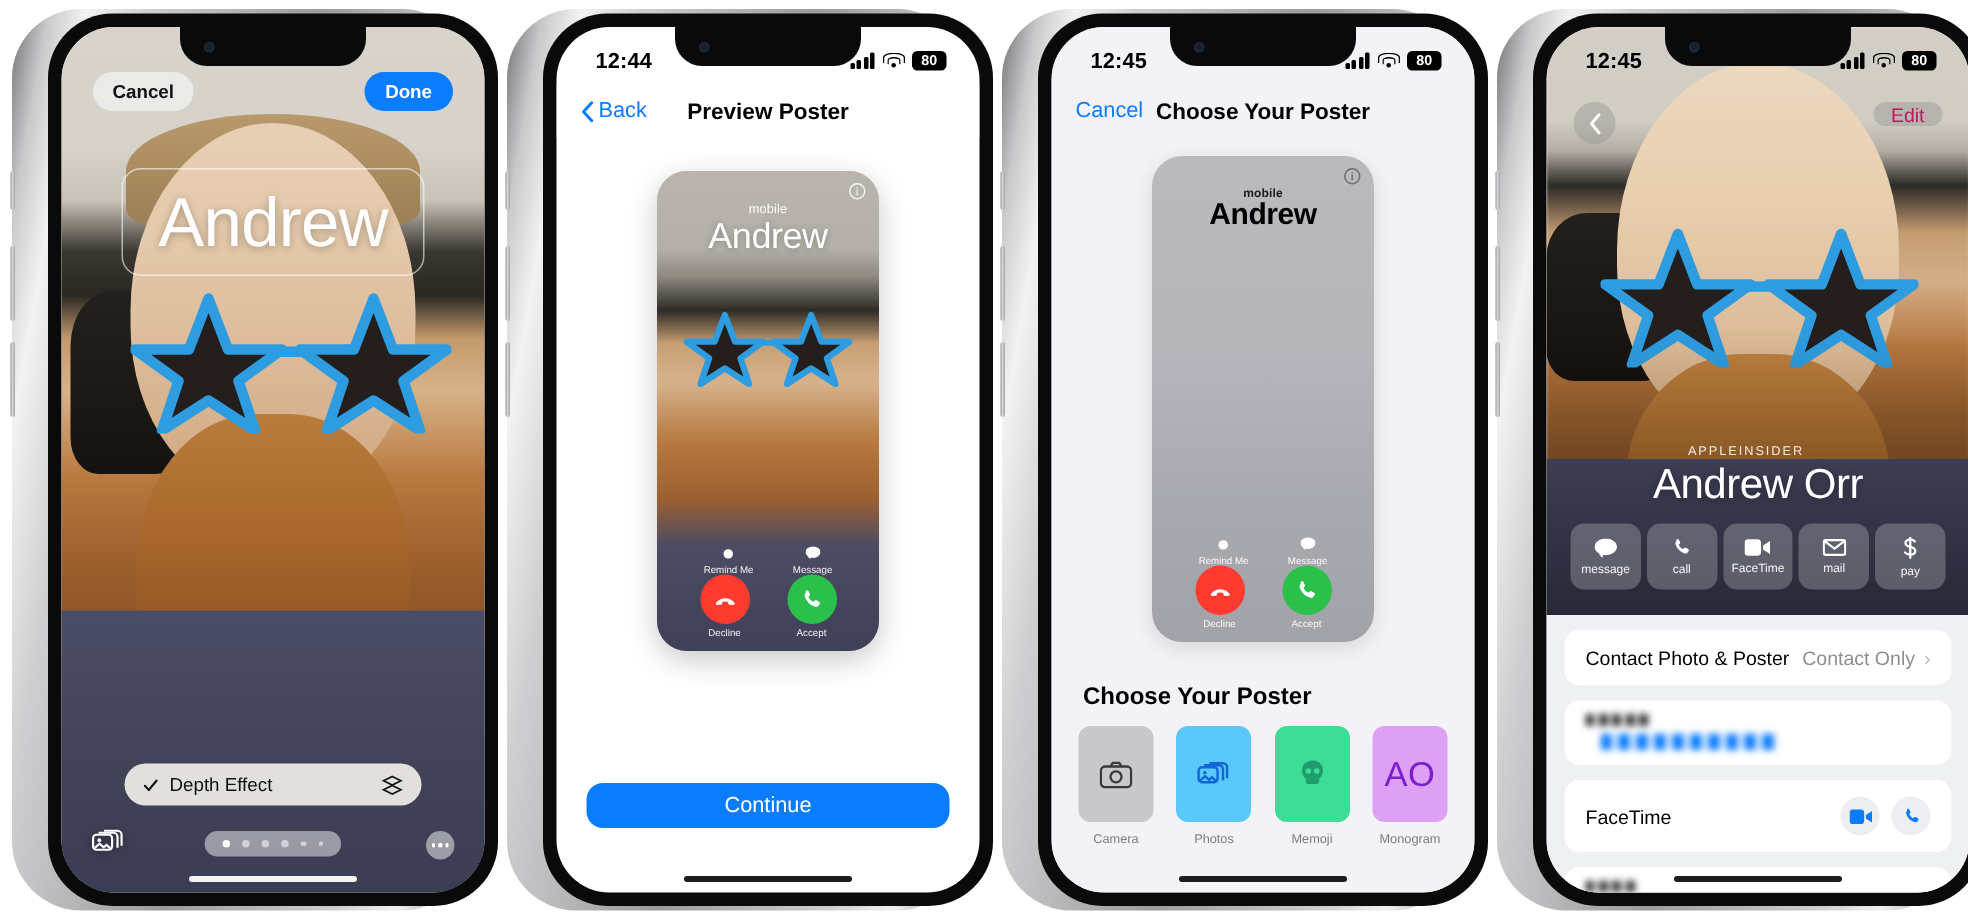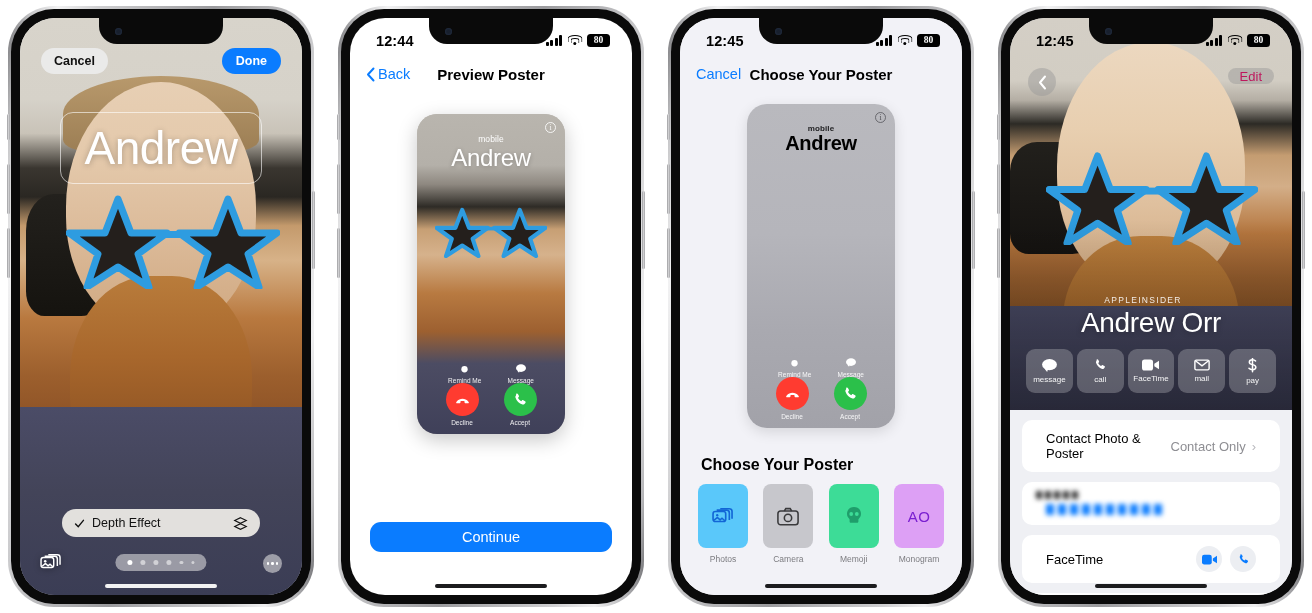--- a/index.html
+++ b/index.html
@@ -26,20 +26,21 @@
     border-radius: 46px;
     background: linear-gradient(100deg,#6d6d70 0%,#c9c9cb 6%,#f2f2f3 12%,#cfcfd1 22%,#9a9a9d 50%,#cfcfd1 78%,#f0f0f1 88%,#b6b6b9 95%,#5f5f62 100%);
     padding: 3px;
     flex: 0 0 auto;
   }
   .phone .bezel {
     width: 100%; height: 100%;
     border-radius: 43px;
     background: #0a0a0a;
     padding: 9px;
+    margin-left: 21px;
   }
   .screen {
     position: relative;
     width: 100%; height: 100%;
     border-radius: 35px;
     overflow: hidden;
     background: #fff;
   }
   
   .btn-side { position: absolute; background: linear-gradient(90deg,#8d8d90,#d8d8da 40%,#a3a3a6); border-radius: 2px; }
@@ -70,21 +71,21 @@
   .home-bar.light { background: #f3f3f3; }
 
   
   .statusbar {
     position: absolute; top: 0; left: 0; right: 0; height: 38px;
     display: flex; align-items: center; justify-content: space-between;
     padding: 7px 22px 0 26px;
     font-size: 14.5px; font-weight: bold; letter-spacing: .1px;
     z-index: 30;
   }
-  .statusbar .st-right { display: flex; align-items: center; gap: 5px; font-family: Liberation Serif, serif; }
+  .statusbar .st-right { display: flex; align-items: center; gap: 5px; }
   .bars { display: flex; align-items: flex-end; gap: 1.5px; height: 11px; }
   .bars i { width: 3px; background: currentColor; border-radius: 1px; display:block; }
   .bars i:nth-child(1){height:4px} .bars i:nth-child(2){height:6px}
   .bars i:nth-child(3){height:8.5px} .bars i:nth-child(4){height:11px}
   .wifi { width: 15px; height: 11px; position: relative; }
   .wifi span { position: absolute; left: 50%; transform: translateX(-50%); border: 1.7px solid currentColor; border-bottom: none; border-radius: 50% 50% 0 0; }
   .wifi span:nth-child(1){ width:15px; height:7px; top:0 }
   .wifi span:nth-child(2){ width:9px; height:4.5px; top:3.2px }
   .wifi span:nth-child(3){ width:3.4px; height:3.4px; top:6.6px; border-radius:50%; border:none; background: currentColor }
   .batt {
@@ -267,21 +268,21 @@
   .p3-grid {
     position: absolute; top: 466px; left: 18px; right: 18px;
     display: flex; justify-content: space-between;
   }
   .p3-tile { display: flex; flex-direction: column; align-items: center; gap: 6px; }
   .p3-thumb {
     width: 50px; height: 64px; border-radius: 8px;
     display: flex; align-items: center; justify-content: center;
   }
   .p3-lbl { font-size: 8.5px; color: #7c7c80; }
-  .mono-txt { font-size: 15px; font-weight: normal; color: #7a1fd0; letter-spacing: .4px; }
+  .mono-txt { font-size: 23px; font-weight: normal; color: #7a1fd0; letter-spacing: .4px; }
 
   
   .p4-hero { position: absolute; top: 0; left: 0; right: 0; height: 392px; overflow: hidden; }
   .p4-photo {
     position: absolute; inset: 0;
     background: linear-gradient(#d4cfc6 0%, #d2cdc3 16%, #b4aea4 21%, #2c2a25 27%,
       #c49c71 35%, #d3ae88 43%, #b5763e 55%, #99602f 66%, #8a5527 74%,
       #4a4a62 80%, #3f4059 100%);
     filter: blur(0.6px);
   }
@@ -331,21 +332,21 @@
   .p4-act {
     flex: 1; height: 44px; border-radius: 9px;
     background: rgba(235,235,235,.26);
     display: flex; flex-direction: column; align-items: center; justify-content: center; gap: 3px;
     color: #fff;
   }
   .p4-act .lbl { font-size: 8px; color: rgba(255,255,255,.94); }
   .p4-list { position: absolute; top: 392px; left: 0; right: 0; bottom: 0; background: #eff0f4; padding: 0 12px; }
   .p4-row {
     background: #fff; border-radius: 10px; margin-top: 10px;
-    padding: 11px 24px; display: flex; align-items: center;
+    padding: 11px 14px; display: flex; align-items: center;
   }
   .p4-row .k { font-size: 13px; color: #000; flex: 1; }
   .p4-row .v { font-size: 13px; color: #8e8e93; }
   .p4-row .chev { color: #b9b9be; font-size: 13px; margin-left: 6px; }
   .p4-row.stack { display: block; padding: 9px 14px 10px; }
   .blur-line { filter: blur(2.4px); }
   .bl-lbl { height: 8px; width: 42px; background: #2a2a2a; border-radius: 1px; margin-bottom: 5px;
     -webkit-mask-image: repeating-linear-gradient(90deg,#000 0 6px,transparent 6px 9px);
     mask-image: repeating-linear-gradient(90deg,#000 0 6px,transparent 6px 9px); }
   .bl-val { height: 11px; width: 120px; background: #0a7cff; border-radius: 1px; margin-left: 10px;
@@ -622,40 +623,40 @@
               </span>
               <span>Accept</span>
             </div>
           </div>
         </div>
 
         <div class="p3-heading">Choose Your Poster</div>
 
         <div class="p3-grid">
           <div class="p3-tile">
+            <div class="p3-thumb" style="background:#c7c7cc">
+              <svg width="22" height="19" viewBox="0 0 24 20" fill="none" stroke="#3a3a3c" stroke-width="1.7">
+                <rect x="1" y="4" width="22" height="15" rx="3"></rect>
+                  <circle cx="12" cy="11.5" r="4"></circle>
+                  <path d="M8 4l1.6-2.6h4.8L16 4"></path>
+              </svg>
+            </div>
+            <span class="p3-lbl">Camera</span>
+          </div>
+          <div class="p3-tile">
             <div class="p3-thumb" style="background:#5ac8fa">
               <svg width="22" height="19" viewBox="0 0 24 21" fill="none" stroke="#1266d6" stroke-width="1.8">
                 <rect x="1" y="5" width="14" height="11" rx="2.5"></rect>
                 <path d="M5 3.5h11a3 3 0 0 1 3 3v8"></path>
                   <path d="M9 2h10a3 3 0 0 1 3 3v8"></path>
                 <circle cx="5.6" cy="9" r="1.3" fill="#1266d6" stroke="none"></circle>
                 <path d="M2.2 14.6l3.6-3 3 2.6 2.1-1.8 3.1 2.8"></path>
               </svg>
             </div>
             <span class="p3-lbl">Photos</span>
-          </div>
-          <div class="p3-tile">
-            <div class="p3-thumb" style="background:#c7c7cc">
-              <svg width="22" height="19" viewBox="0 0 24 20" fill="none" stroke="#3a3a3c" stroke-width="1.7">
-                <rect x="1" y="4" width="22" height="15" rx="3"></rect>
-                  <circle cx="12" cy="11.5" r="4"></circle>
-                  <path d="M8 4l1.6-2.6h4.8L16 4"></path>
-              </svg>
-            </div>
-            <span class="p3-lbl">Camera</span>
           </div>
           <div class="p3-tile">
             <div class="p3-thumb" style="background:#3ddc97">
               <svg width="18" height="20" viewBox="0 0 18 20" fill="#1f9e6b">
                 <path d="M9 1c4.4 0 7 3 7 6.8 0 2.4-1.1 3.9-2.2 5-.3.3-.4.6-.4 1v1.6c0 .7-.6 1.3-1.3 1.3H5.9c-.7 0-1.3-.6-1.3-1.3v-1.6c0-.4-.1-.7-.4-1C3.1 11.7 2 10.2 2 7.8 2 4 4.6 1 9 1z"></path>
                 <circle cx="6.2" cy="8" r="1.9" fill="#3ddc97"></circle>
                   <circle cx="11.8" cy="8" r="1.9" fill="#3ddc97"></circle>
               </svg>
             </div>
             <span class="p3-lbl">Memoji</span>

